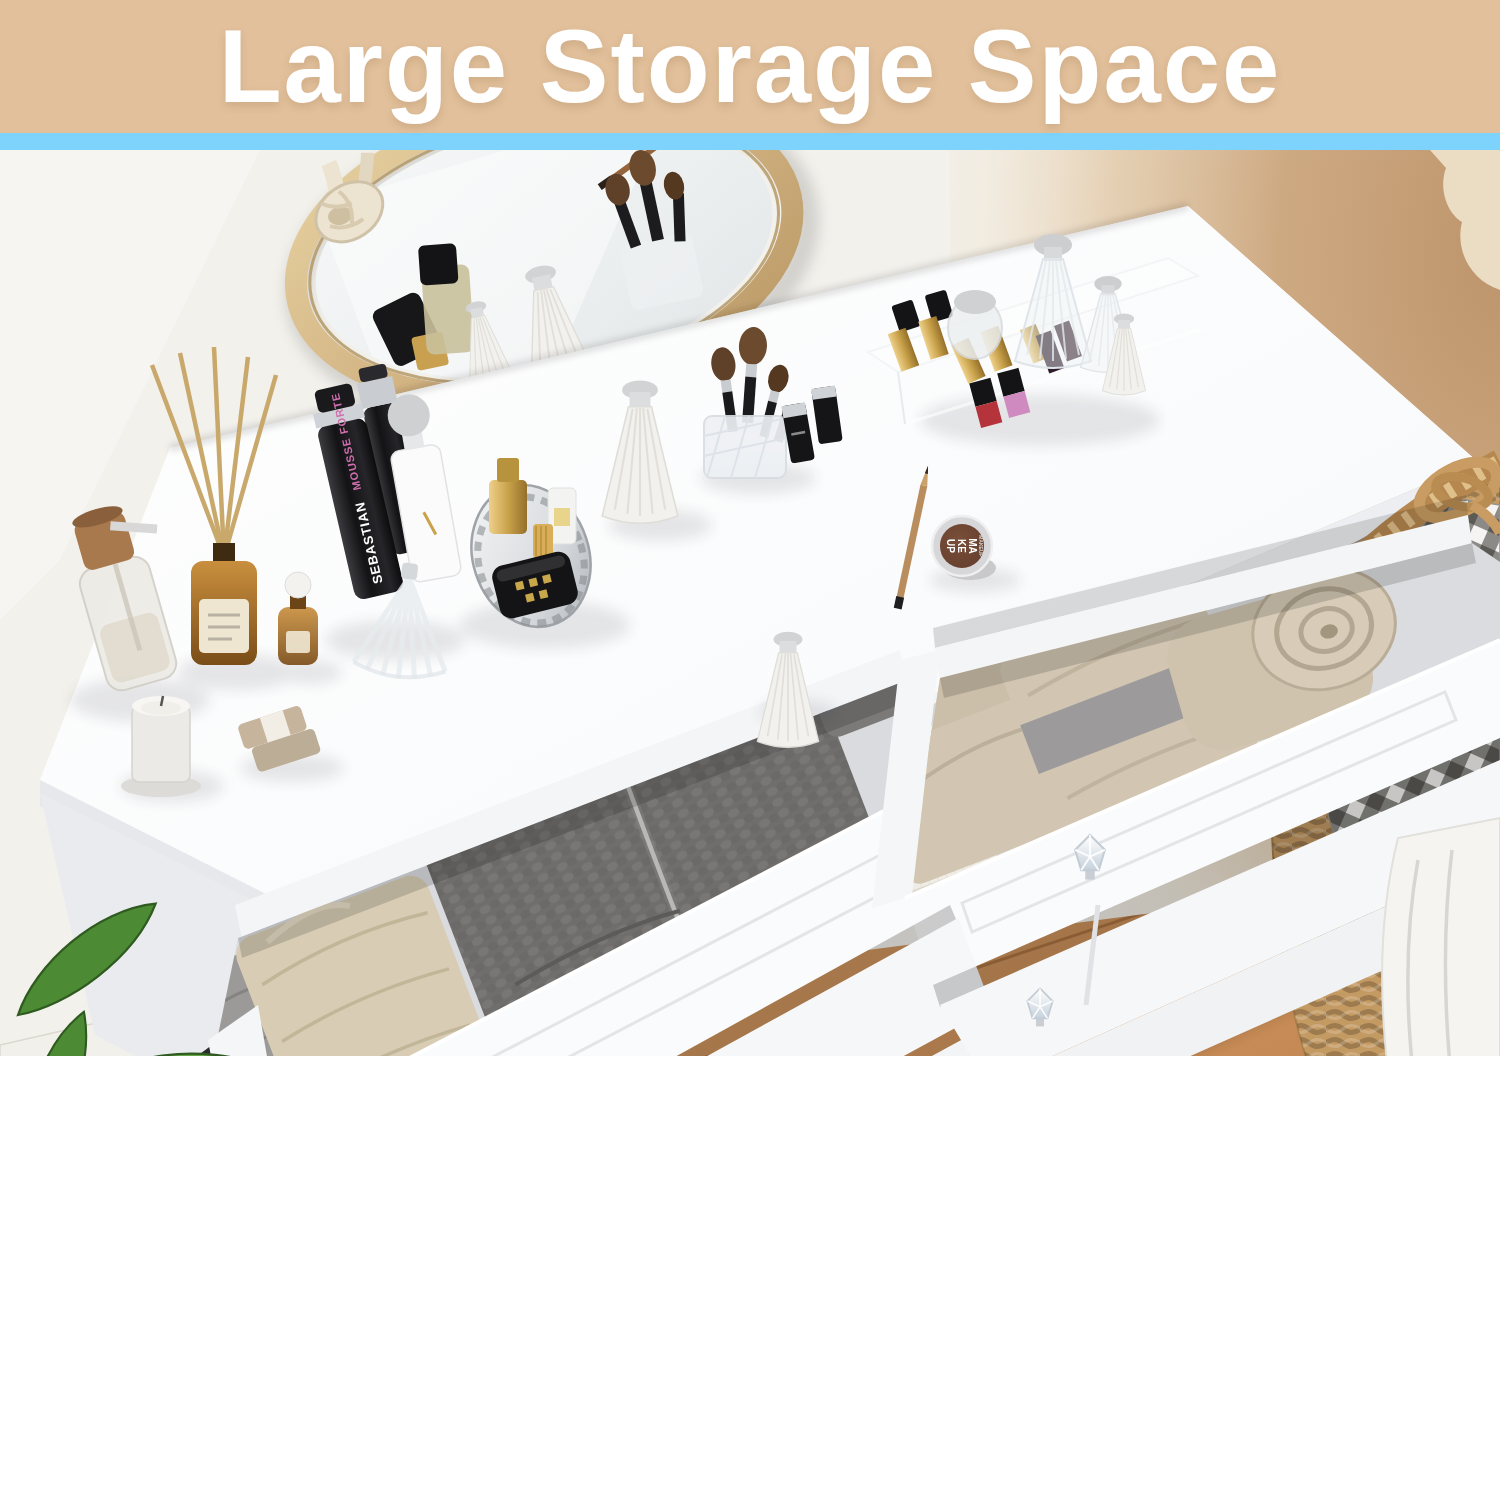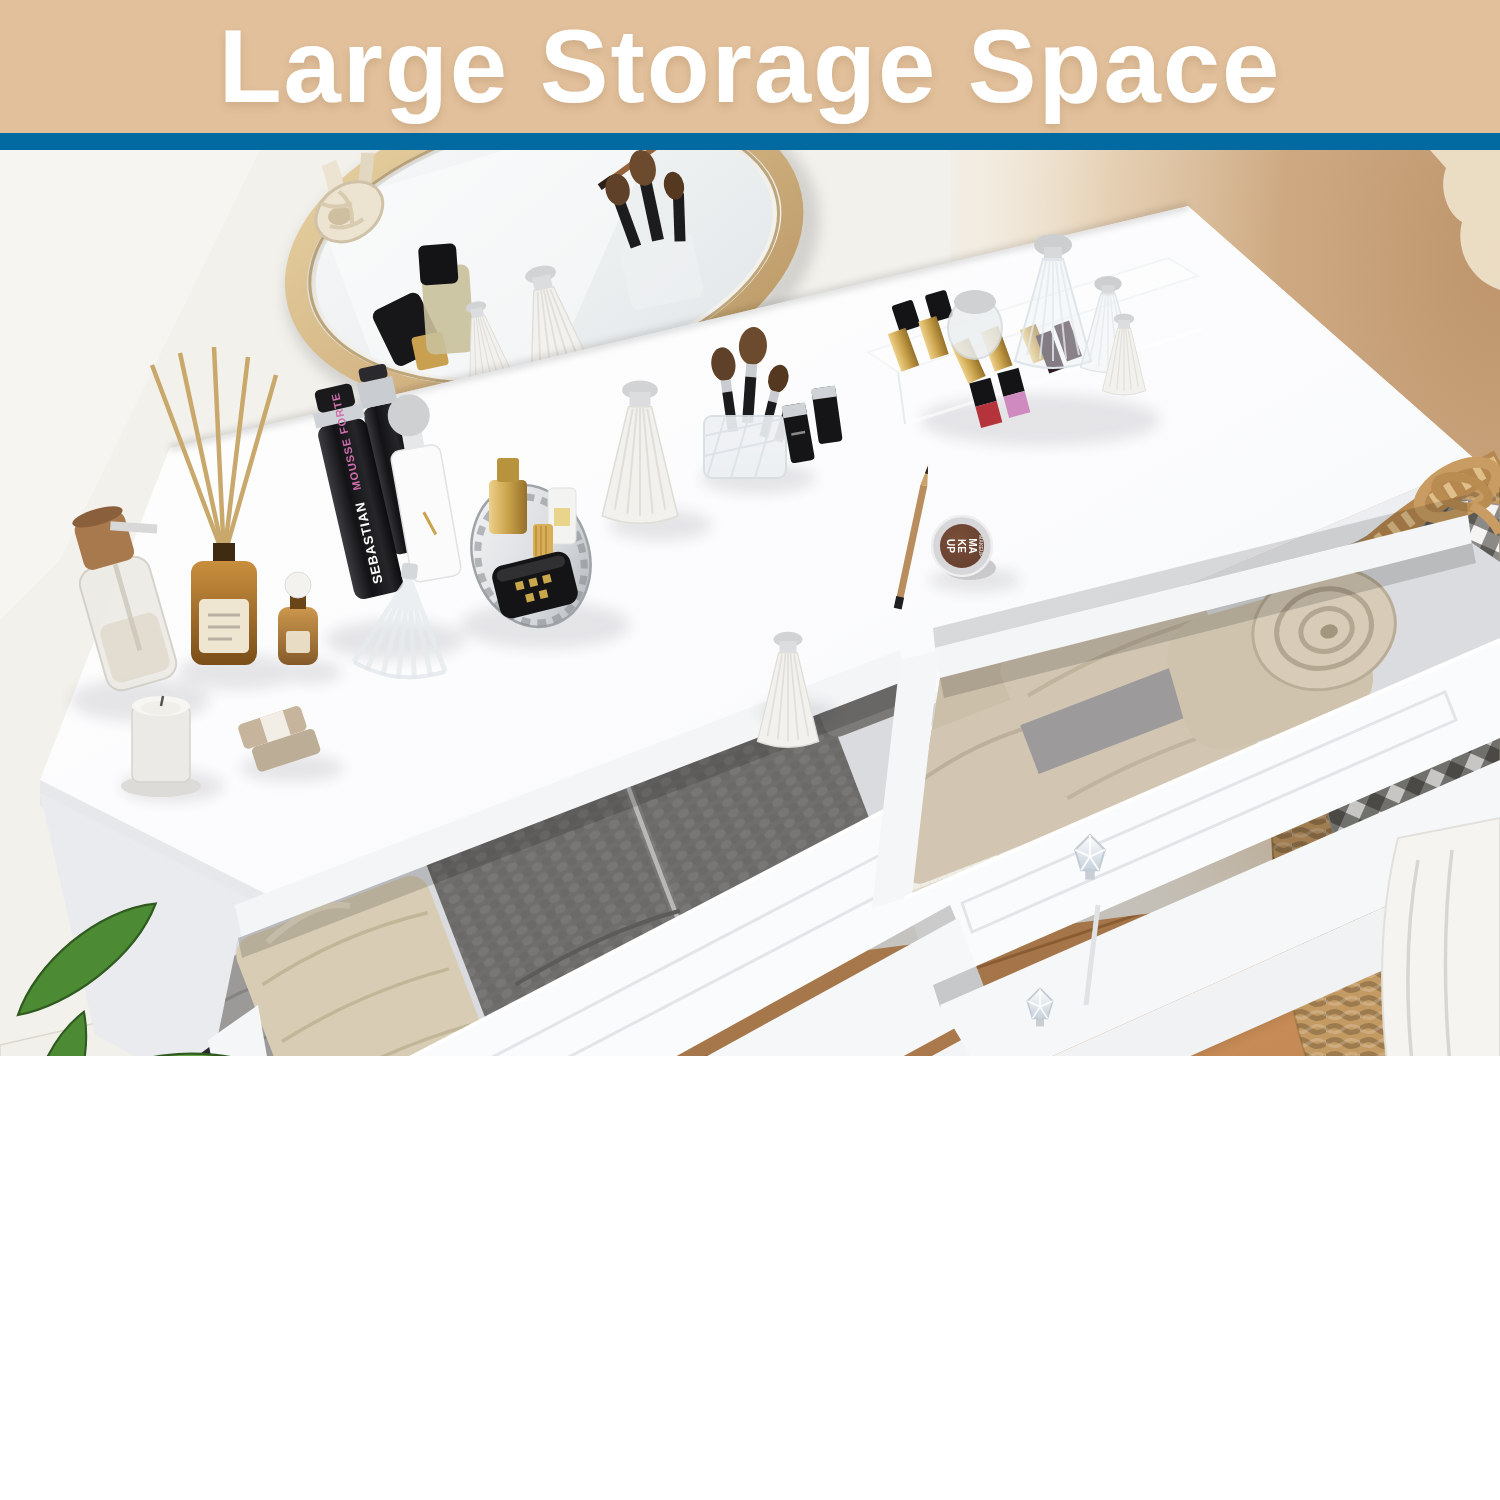--- a/index.html
+++ b/index.html
@@ -1,16 +1,16 @@
 <!DOCTYPE html>
 <html><head>
 <meta charset="utf-8">
 <style>
   html,body{margin:0;padding:0;background:#ffffff;}
-  .stage{position:relative;width:1500px;height:1056px;background:#0369a1;overflow:hidden;
+  .stage{position:relative;width:1500px;height:1056px;background:#7dd3fc;overflow:hidden;
          font-family:"Liberation Sans", sans-serif;}
   .banner{position:absolute;left:0;top:0;width:1500px;height:133px;background:#e2c09b;
           display:flex;align-items:center;justify-content:center;}
   .banner-title{color:#ffffff;font-size:103px;font-weight:bold;letter-spacing:2px;
                 text-shadow:0 4px 9px rgba(90,60,20,.15);white-space:nowrap;line-height:1;}
   svg.scene{position:absolute;left:0;top:150px;display:block;}
   text{font-family:"Liberation Sans", sans-serif;}
 </style>
 </head>
 <body>

